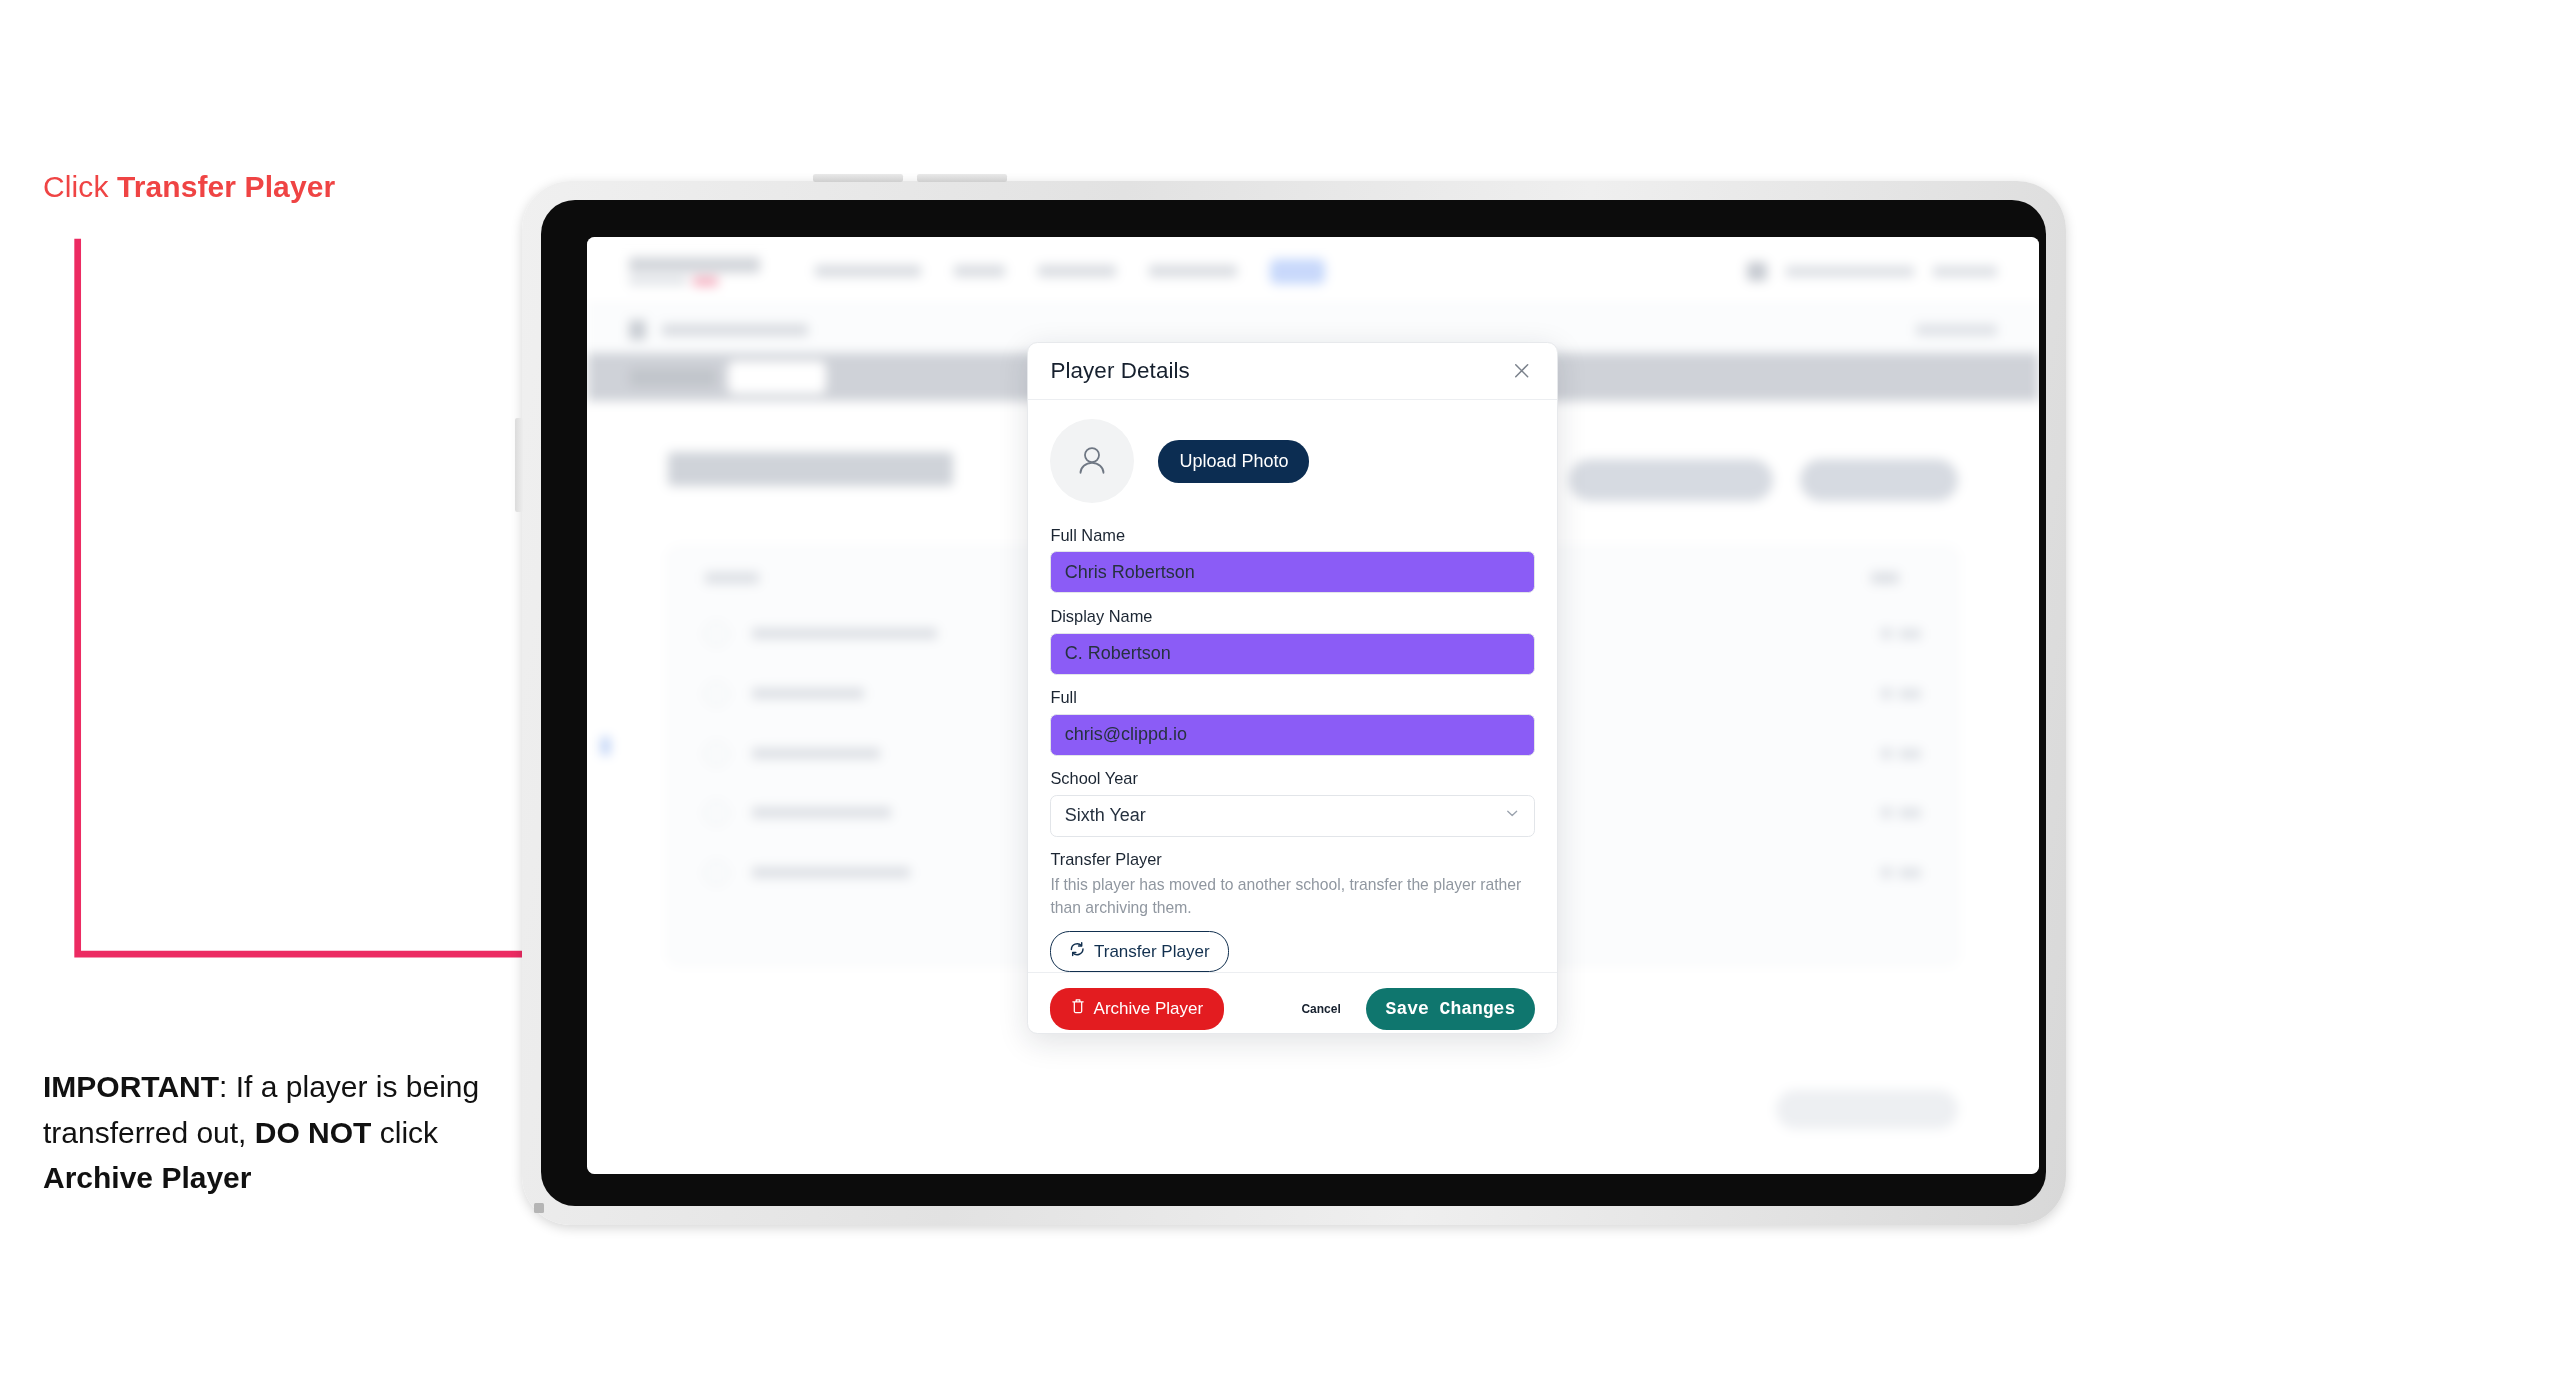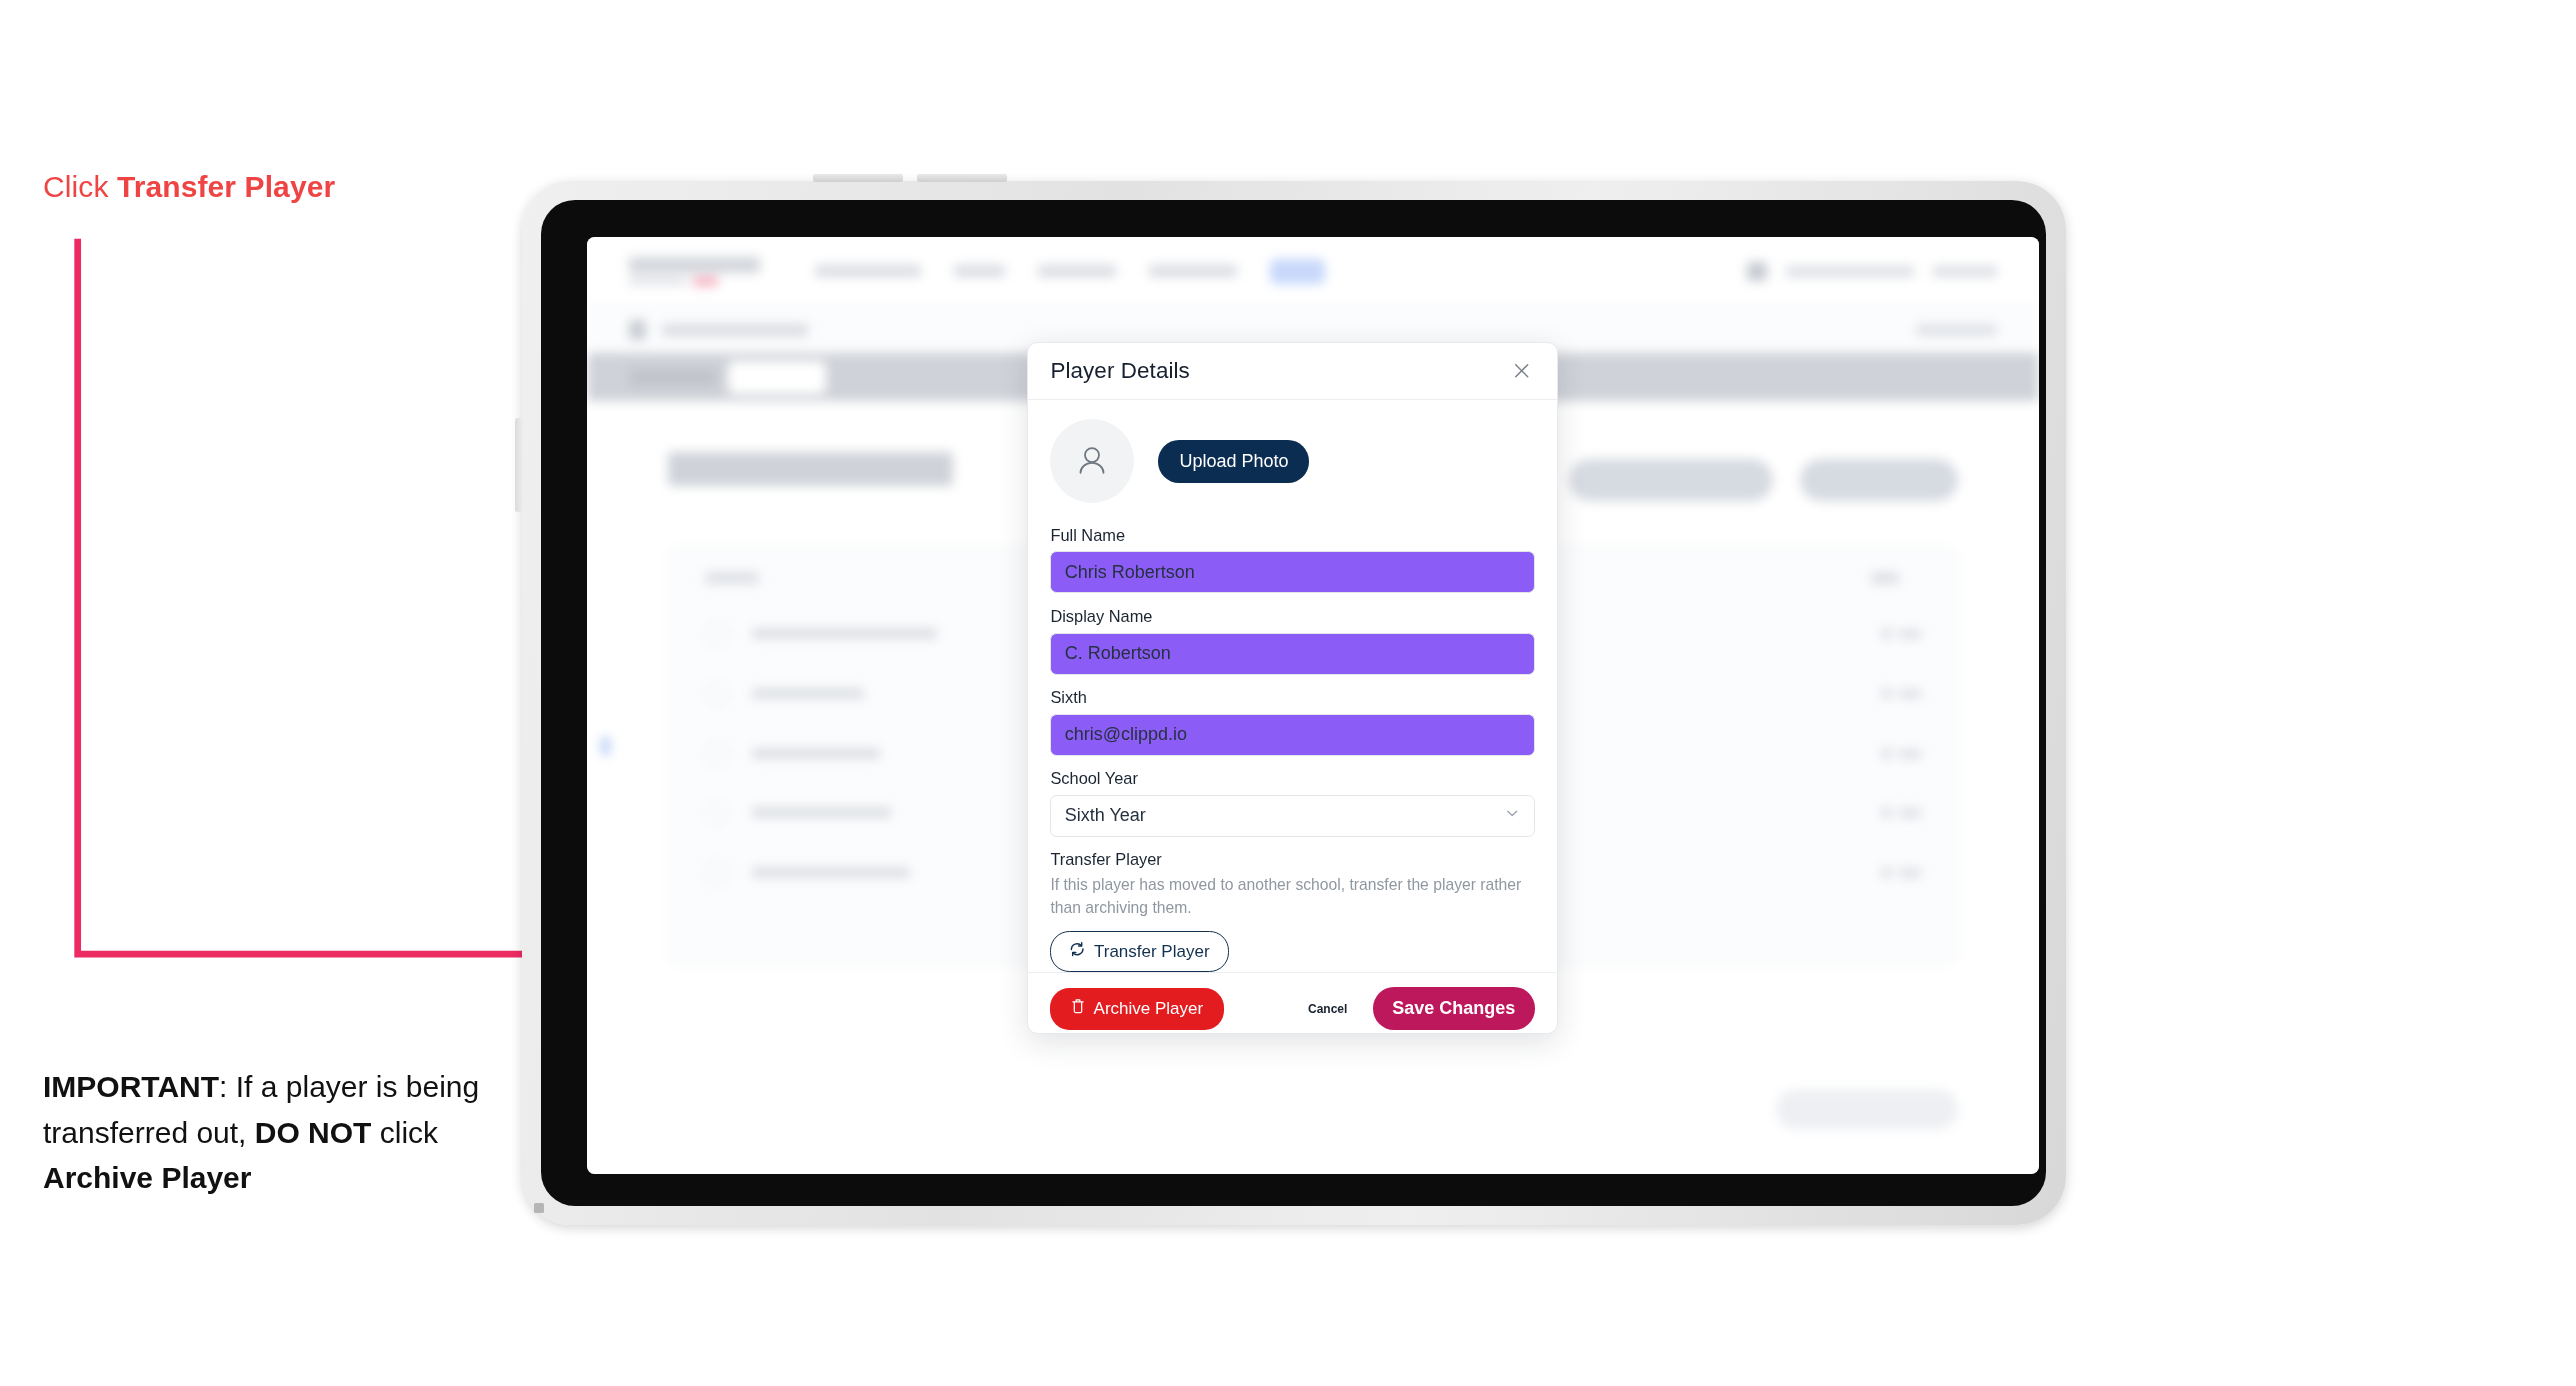--- a/index.html
+++ b/index.html
@@ -207,22 +207,22 @@
     background: #e31c20; color: #fff; border: none;
     font-family: "Liberation Sans", sans-serif;
     font-size: 17px; padding: 10.4px 21px; border-radius: 19.4px; cursor: pointer;
   }
   .cancel-btn {
     margin-left:auto; background: none; border: none; color: #16202e;
     font-family: "Liberation Sans", sans-serif;
     font-size: 12px; font-weight: 700; cursor: pointer; padding: 7.5px 10.4px;
   }
   .save-btn {
-    background: #be185d; color: #fff; border: none;
-    font-family: Liberation Sans, sans-serif;
+    background: #0f766e; color: #fff; border: none;
+    font-family: Liberation Mono, monospace;
     font-size: 18px; font-weight: 700; padding: 11.2px 19.4px; border-radius: 21px; cursor: pointer;
     white-space: nowrap;
   }
 </style>
 </head>
 <body>
 
 <div id="stage">
 
   <div class="ann-top">
@@ -366,21 +366,21 @@
         <label class="field-label">Full Name</label>
         <input class="field-input" type="text" value="Chris Robertson" style="">
       </div>
 
       <div class="field">
         <label class="field-label">Display Name</label>
         <input class="field-input" type="text" value="C. Robertson" style="">
       </div>
 
       <div class="field">
-        <label class="field-label">Sixth</label>
+        <label class="field-label">Full</label>
         <input class="field-input" type="text" value="chris@clippd.io" style="">
       </div>
 
       <div class="field">
         <label class="field-label">School Year</label>
         <div class="field-select">
           <span>Sixth Year</span>
           <span class="chev">
             <svg width="16.4" height="16.4" viewBox="0 0 22 22">
               <path d="M5 8.5 L11 14 L17 8.5" fill="none" stroke="#9aa2ad" stroke-width="1.8" stroke-linecap="round" stroke-linejoin="round"></path>

